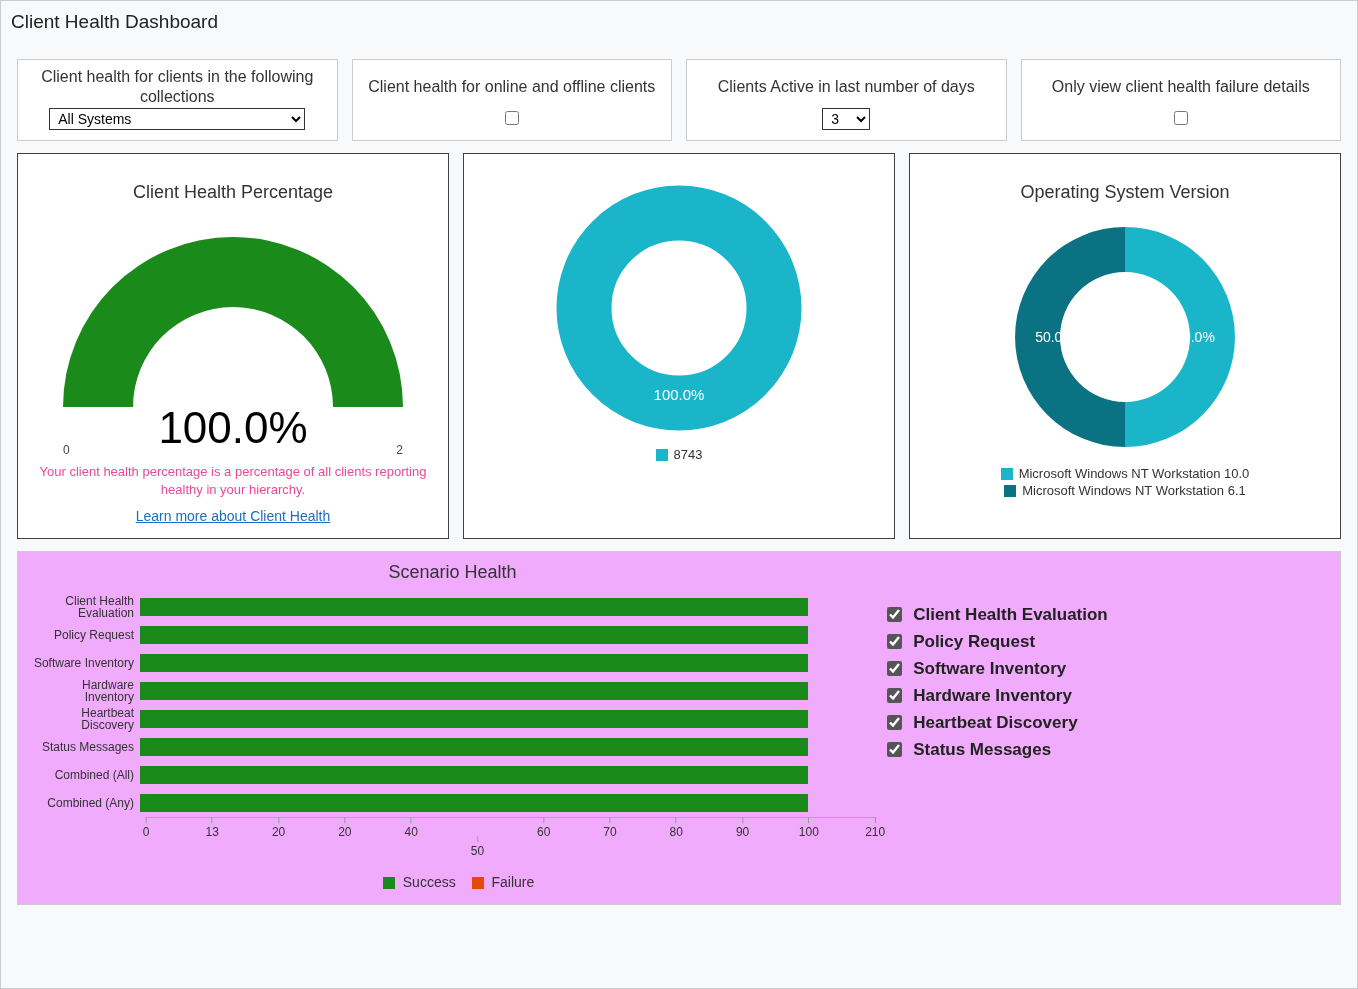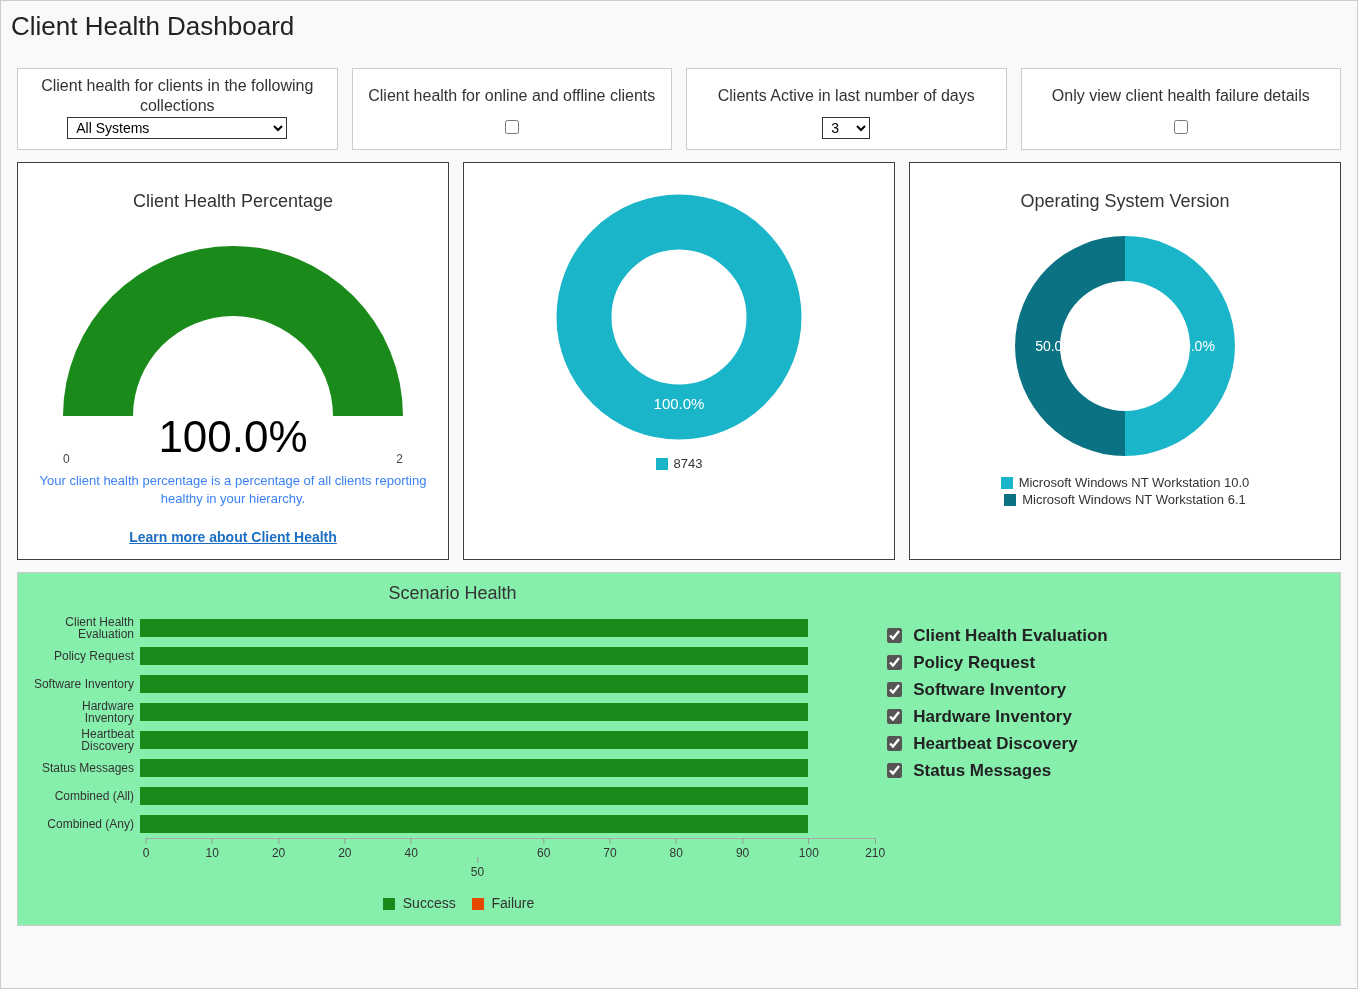--- a/index.html
+++ b/index.html
@@ -13,21 +13,21 @@
   }
   .outer {
     width: 1358px;
     height: 989px;
     border: 1px solid #ccc;
     background: #f7f9fa;
     padding: 8px 8px 8px 8px;
     position: relative;
   }
   .page-title {
-    font-size: 26px;
+    font-size: 19px;
     font-weight: 300;
     color: #222;
     margin: 2px 0 26px 2px;
   }
   .filter-row {
     display: flex;
     gap: 14px;
     margin: 0 8px 12px 8px;
   }
   .filter-card {
@@ -41,21 +41,21 @@
     font-size: 16px;
     color: #333;
     line-height: 1.25;
     min-height: 42px;
     display: flex;
     align-items: center;
     justify-content: center;
     padding: 0 6px;
   }
   .filter-card select {
-    width: 220px;
+    width: 256px;
     font-size: 14px;
     border: 1px solid #333;
     padding: 1px 4px;
     background: #fff;
   }
   .filter-card .mini-select {
     width: 48px;
   }
   .filter-card input[type=checkbox] {
     width: 14px; height: 14px;
@@ -77,29 +77,29 @@
   .chart-card .card-title {
     font-size: 18px;
     font-weight: 400;
     color: #333;
     margin: 4px 0 14px 0;
   }
   
   .gauge-wrap { position: relative; width: 380px; height: 200px; margin: 8px auto 0 auto; }
   .gauge-val { font-size: 44px; font-weight: 400; color:#000; margin-top:-14px; }
   .gauge-minmax { display:flex; justify-content:space-between; width:340px; margin:-10px auto 0 auto; font-size:12px; color:#444;}
-  .gauge-desc { font-size: 13px; color: #3b82f6; margin: 6px 8px 12px 8px; line-height:1.35;}
-  .gauge-link { font-size: 14px; color: #1b6ec2; margin-top: 10px; display: inline-block; font-weight: bold; }
+  .gauge-desc { font-size: 13px; color: #ec4899; margin: 6px 8px 0 8px; line-height:1.35;}
+  .gauge-link { font-size: 14px; color: #1b6ec2; margin-top: 10px; display: inline-block; }
   
   .legend { display:flex; justify-content:center; gap:10px; flex-wrap:wrap; font-size:13px; color:#333; margin-top:6px;}
   .legend .item { display:flex; align-items:center; gap:6px;}
   .legend .sw { width:12px; height:12px; display:inline-block;}
   
   .scenario-card {
-    background:#86efac; border:1px solid #ccc; margin: 0 8px; padding: 10px 12px 14px 12px;
+    background:#f0abfc; border:1px solid #ccc; margin: 0 8px; padding: 10px 12px 14px 12px;
     display:flex; gap:8px;
   }
   .scenario-left { flex: 1.9; }
   .scenario-right { flex: 1; padding-top: 36px; }
   .scenario-title { font-size: 18px; text-align:center; margin-bottom: 10px;}
   .bar-chart { position:relative; width: 100%; }
   .bar-row { display:flex; align-items:center; height:28px; }
   .bar-label { width: 110px; text-align:right; font-size:12px; color:#333; padding-right:6px; line-height:1.05;}
   .bar-track { position:relative; flex:1; height:18px; }
   .bar-fill { position:absolute; left:0; top:0; bottom:0; background:#1a8a1a; }
@@ -246,21 +246,21 @@
             <div class="bar-track">
               <div class="bar-fill" style="width: 90.9091%;"></div>
             </div>
           </div>
         </div>
       <div style="position:relative; height:0;">
         <div class="axis-baseline"></div>
       </div>
       <div class="axis" id="bar-axis">
           <div class="tick" style="left: 0%;">0</div>
-          <div class="tick" style="left: 9.09091%;">10</div>
+          <div class="tick" style="left: 9.09091%;">13</div>
           <div class="tick" style="left: 18.1818%;">20</div>
           <div class="tick" style="left: 27.2727%;">20</div>
           <div class="tick" style="left: 36.3636%;">40</div>
           <div class="tick" style="left: 45.4545%; margin-top: 19px;">50</div>
           <div class="tick" style="left: 54.5455%;">60</div>
           <div class="tick" style="left: 63.6364%;">70</div>
           <div class="tick" style="left: 72.7273%;">80</div>
           <div class="tick" style="left: 81.8182%; text-align: right;">90</div>
           <div class="tick" style="left: 90.9091%;">100</div>
           <div class="tick" style="left: 100%;">210</div>

